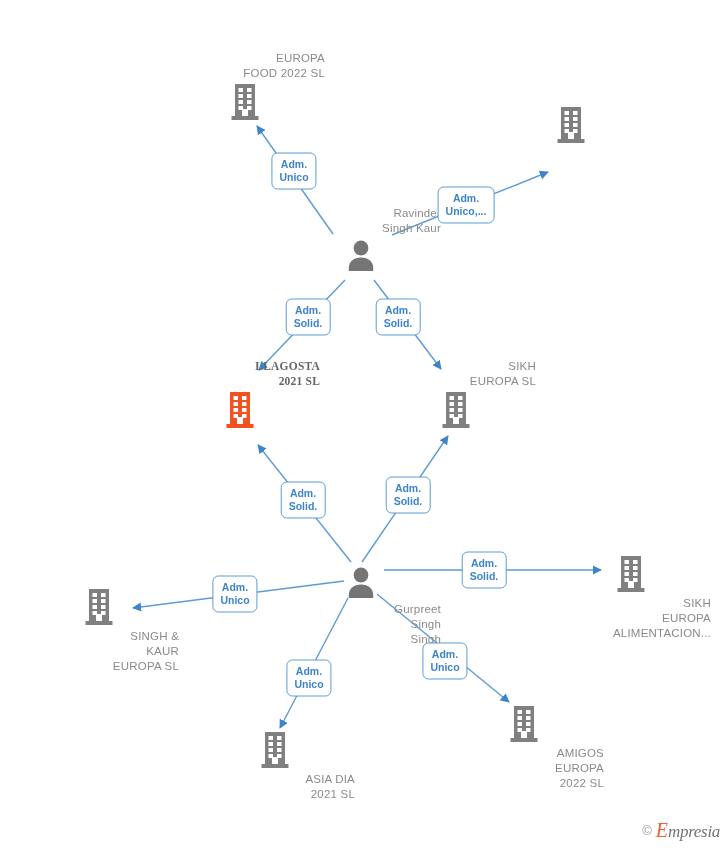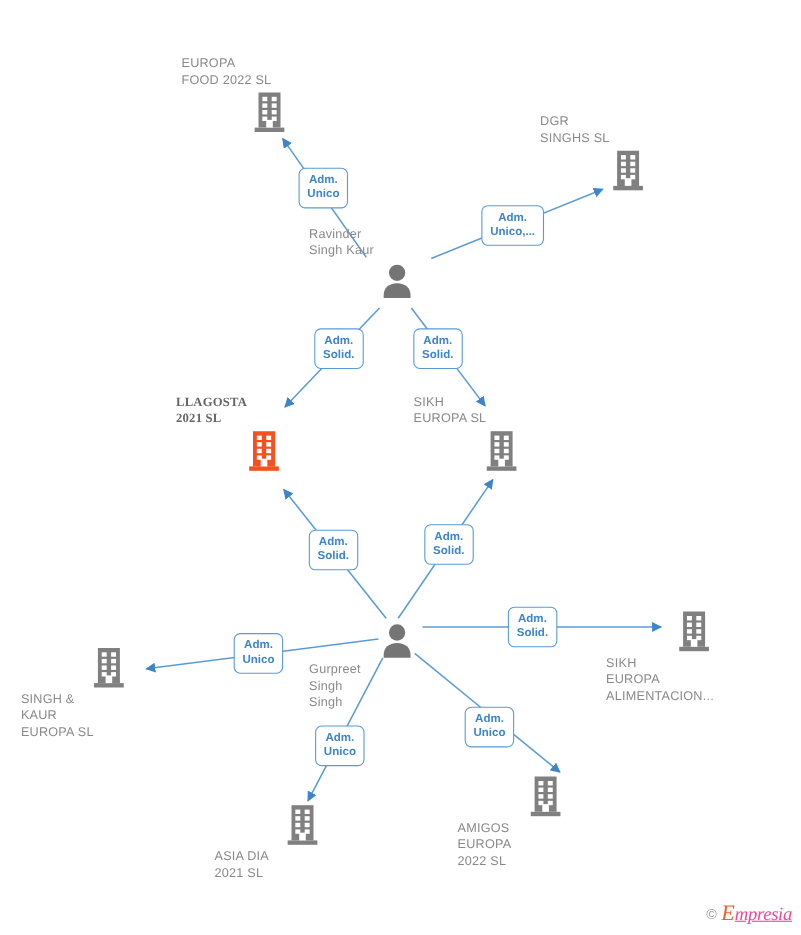--- a/index.html
+++ b/index.html
@@ -22,21 +22,21 @@
     left: 0;
     top: 0;
     width: 728px;
     height: 850px;
     pointer-events: none;
   }
   .node {
     position: absolute;
     width: 160px;
     margin-left: -80px;
-    text-align: left;
+    text-align: right;
     user-select: none;
   }
   .node-label {
     font-size: 11.5px;
     line-height: 15px;
     color: #8a8a8a;
     letter-spacing: 0.2px;
     white-space: pre-line;
   }
   .node-label.highlight {
@@ -76,21 +76,21 @@
     font-family: "Liberation Serif", serif;
     font-style: italic;
   }
   .wm-c {
     font-size: 13px;
     color: #9a9a9a;
     font-style: normal;
     font-family: "Liberation Sans", sans-serif;
   }
   .wm-e { color: #f0622b; font-size: 20px; }
-  .wm-rest { color: #ec4899; letter-spacing: -0.3px; text-decoration: underline; }
+  .wm-rest { color: #737373; letter-spacing: -0.3px; }
 </style>
 </head>
 <body>
 
 <div id="canvas">
 
   <svg id="edges" viewBox="0 0 728 850" width="728" height="850">
     <defs>
       <marker id="arrow-blue" viewBox="0 0 10 10" refX="9" refY="5" markerWidth="6.5" markerHeight="6.5" orient="auto-start-reverse">
         <path d="M 0 0 L 10 5 L 0 10 z" fill="#3d85c8"></path>
@@ -122,22 +122,20 @@
           <rect x="8.5" y="17" width="4.5" height="4" fill="#ffffff"></rect>
           <rect x="8.5" y="23" width="4.5" height="4" fill="#ffffff"></rect>
           <rect x="17" y="5" width="4.5" height="4" fill="#ffffff"></rect>
           <rect x="17" y="11" width="4.5" height="4" fill="#ffffff"></rect>
           <rect x="17" y="17" width="4.5" height="4" fill="#ffffff"></rect>
           <rect x="17" y="23" width="4.5" height="4" fill="#ffffff"></rect>
           <rect x="12" y="26" width="6" height="7" fill="#ffffff"></rect>
         </svg>
       </div>
       <div class="node label-above" style="left: 571px; top: 104px;">
-        <div class="node-label">DGR
-SINGHS  SL</div>
         <svg width="30" height="38" viewBox="0 0 30 38" class="node-icon">
           <path d="M5 1 H25 V33 H5 Z" fill="#808080"></path>
           <rect x="1.5" y="33" width="27" height="4" fill="#808080"></rect>
           <rect x="8.5" y="5" width="4.5" height="4" fill="#ffffff"></rect>
           <rect x="8.5" y="11" width="4.5" height="4" fill="#ffffff"></rect>
           <rect x="8.5" y="17" width="4.5" height="4" fill="#ffffff"></rect>
           <rect x="8.5" y="23" width="4.5" height="4" fill="#ffffff"></rect>
           <rect x="17" y="5" width="4.5" height="4" fill="#ffffff"></rect>
           <rect x="17" y="11" width="4.5" height="4" fill="#ffffff"></rect>
           <rect x="17" y="17" width="4.5" height="4" fill="#ffffff"></rect>
@@ -242,21 +240,21 @@
           <rect x="8.5" y="23" width="4.5" height="4" fill="#ffffff"></rect>
           <rect x="17" y="5" width="4.5" height="4" fill="#ffffff"></rect>
           <rect x="17" y="11" width="4.5" height="4" fill="#ffffff"></rect>
           <rect x="17" y="17" width="4.5" height="4" fill="#ffffff"></rect>
           <rect x="17" y="23" width="4.5" height="4" fill="#ffffff"></rect>
           <rect x="12" y="26" width="6" height="7" fill="#ffffff"></rect>
         </svg>
         <div class="node-label">ASIA DIA
 2021  SL</div>
       </div>
-      <div class="node label-below" style="left: 496px; top: 705px;">
+      <div class="node label-below" style="left: 524px; top: 705px;">
         <svg width="30" height="38" viewBox="0 0 30 38" class="node-icon">
           <path d="M5 1 H25 V33 H5 Z" fill="#808080"></path>
           <rect x="1.5" y="33" width="27" height="4" fill="#808080"></rect>
           <rect x="8.5" y="5" width="4.5" height="4" fill="#ffffff"></rect>
           <rect x="8.5" y="11" width="4.5" height="4" fill="#ffffff"></rect>
           <rect x="8.5" y="17" width="4.5" height="4" fill="#ffffff"></rect>
           <rect x="8.5" y="23" width="4.5" height="4" fill="#ffffff"></rect>
           <rect x="17" y="5" width="4.5" height="4" fill="#ffffff"></rect>
           <rect x="17" y="11" width="4.5" height="4" fill="#ffffff"></rect>
           <rect x="17" y="17" width="4.5" height="4" fill="#ffffff"></rect>

